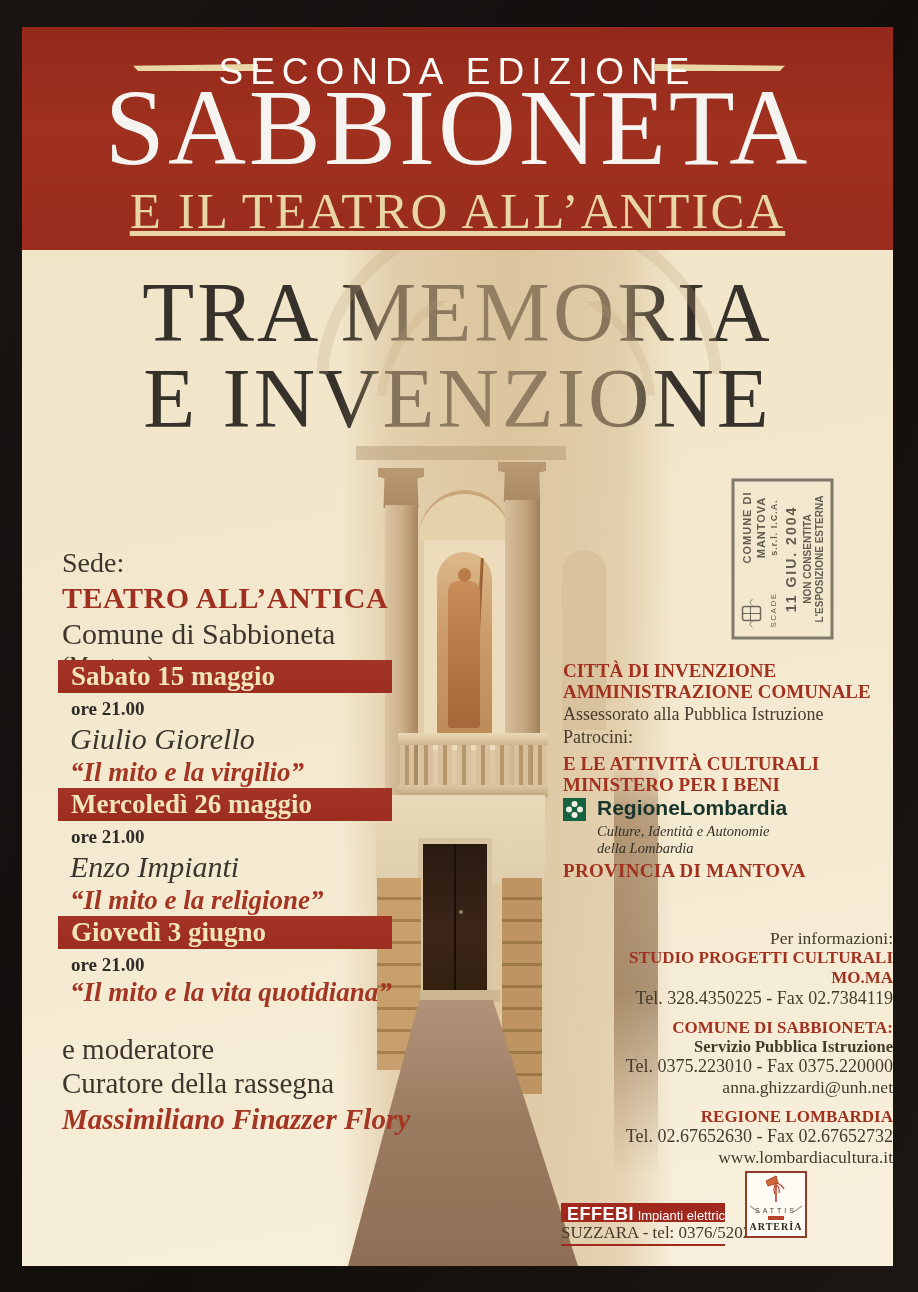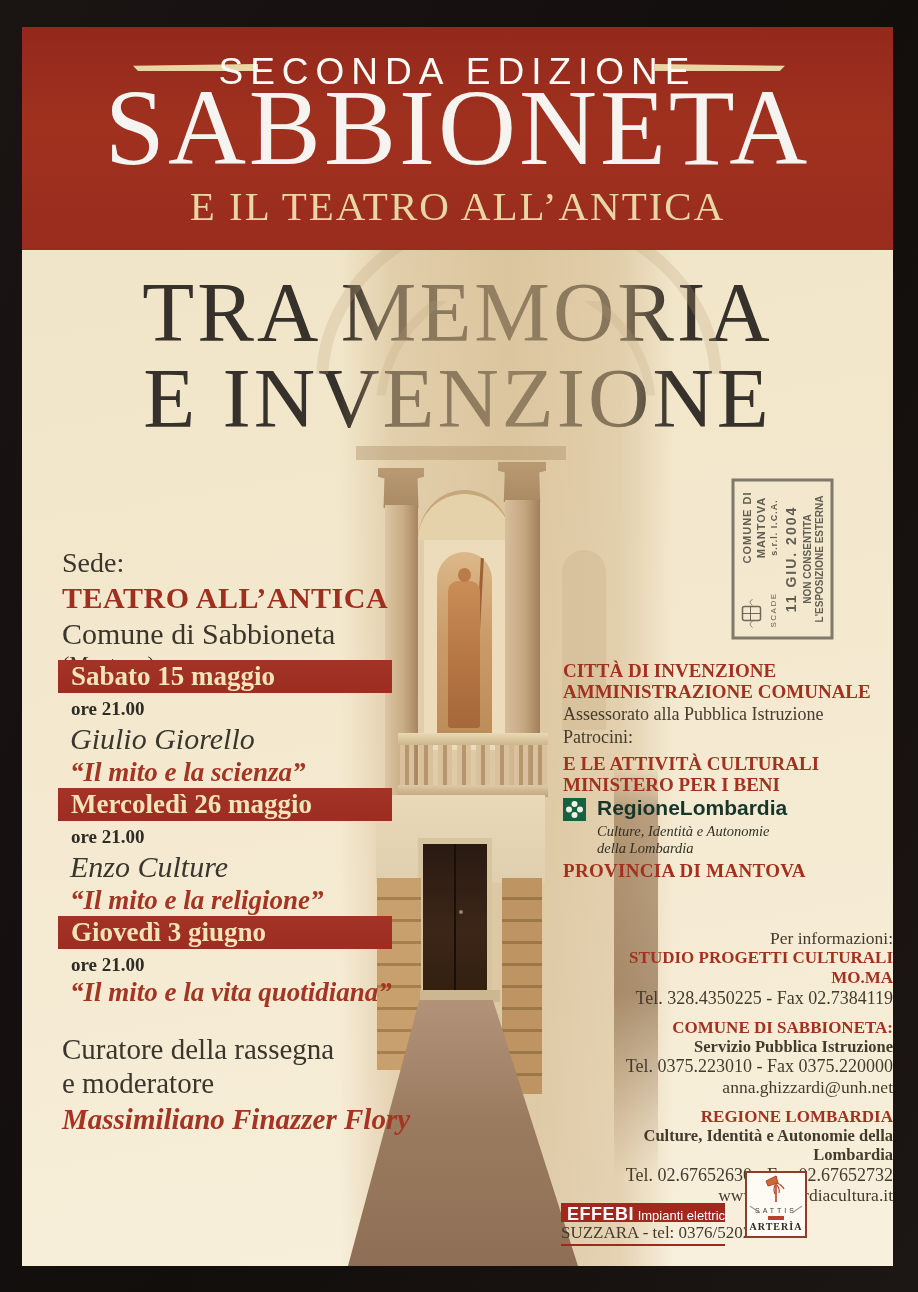--- a/index.html
+++ b/index.html
@@ -15,21 +15,21 @@
   .edition{position:absolute;top:24px;left:0;width:100%;text-align:center;
            font-family:"Liberation Sans",sans-serif;font-weight:normal;font-size:37px;
            letter-spacing:7px;color:#fcfbf7;white-space:nowrap;}
   .ed-line{position:absolute;top:37px;height:7px;background:#e8d7a5;}
   .ed-line.left{left:111px;width:125px;clip-path:polygon(0 25%,100% 0,100% 100%,4% 100%);}
   .ed-line.right{left:633px;width:130px;clip-path:polygon(0 0,100% 25%,96% 100%,0 100%);}
   .title{position:absolute;top:36px;left:0;width:100%;margin:0;text-align:center;
          font-size:108px;font-weight:normal;letter-spacing:3px;line-height:1.2;
          color:#f5f4f0;white-space:nowrap;}
   .subtitle{position:absolute;top:155px;left:0;width:100%;text-align:center;
-            font-size:41px;letter-spacing:2px;color:#e8d7a4;white-space:nowrap;}
+            font-size:51px;letter-spacing:2px;color:#e8d7a4;white-space:nowrap;text-decoration:underline;}
 
   
   .theme{position:absolute;top:243px;left:0;width:100%;text-align:center;
          color:#36312a;font-size:85px;letter-spacing:3px;line-height:1.01;white-space:nowrap;}
 
   
   .photo{position:absolute;left:318px;top:223px;width:334px;height:1016px;
          background:linear-gradient(90deg,rgba(213,186,146,0),rgba(210,182,139,.5) 16%,
                     rgba(206,177,132,.62) 50%,rgba(210,182,139,.5) 84%,rgba(213,186,146,0));}
   .ph{position:absolute;}
@@ -227,37 +227,37 @@
       <div class="sede">Sede:</div>
       <div class="vname">TEATRO ALL’ANTICA</div>
       <div class="town">Comune di Sabbioneta</div>
       <div class="prov">(Mantova)</div>
     </div>
 
     <section class="event" style="top:633px">
       <div class="bar">Sabato 15 maggio</div>
       <div class="time">ore 21.00</div>
       <div class="speaker">Giulio Giorello</div>
-      <div class="talk">“Il mito e la scienza”</div>
+      <div class="talk">“Il mito e la virgilio”</div>
     </section>
     <section class="event" style="top:761px">
       <div class="bar">Mercoledì 26 maggio</div>
       <div class="time">ore 21.00</div>
-      <div class="speaker">Enzo Culture</div>
+      <div class="speaker">Enzo Impianti</div>
       <div class="talk">“Il mito e la religione”</div>
     </section>
     <section class="event" style="top:889px">
       <div class="bar">Giovedì 3 giugno</div>
       <div class="time">ore 21.00</div>
       <div class="talk">“Il mito e la vita quotidiana”</div>
     </section>
 
     <div class="curator">
+      <div>e moderatore</div>
       <div>Curatore della rassegna</div>
-      <div>e moderatore</div>
       <div class="cname">Massimiliano Finazzer Flory</div>
     </div>
 
     <div class="org-citta">
       <div class="red-caps">CITTÀ DI INVENZIONE</div>
       <div class="red-caps">AMMINISTRAZIONE COMUNALE</div>
       <div class="sub">Assessorato alla Pubblica Istruzione</div>
     </div>
     <div class="patrocini">Patrocini:</div>
     <div class="ministero">
@@ -287,21 +287,20 @@
       <div>Per informazioni:</div>
       <div class="red">STUDIO PROGETTI CULTURALI MO.MA</div>
       <div class="plain">Tel. 328.4350225 - Fax 02.7384119</div>
       <div class="gap"></div>
       <div class="red">COMUNE DI SABBIONETA:</div>
       <div class="bold">Servizio Pubblica Istruzione</div>
       <div class="plain">Tel. 0375.223010 - Fax 0375.220000</div>
       <div>anna.ghizzardi@unh.net</div>
       <div class="gap"></div>
       <div class="red">REGIONE LOMBARDIA</div>
-      <div class="bold">Culture, Identità e Autonomie della Lombardia</div>
       <div class="plain">Tel.  02.67652630 - Fax 02.67652732</div>
       <div>www.lombardiacultura.it</div>
     </div>
 
     <div class="effebi-box">
       <span class="fb">EFFEBI</span>
       <span>Impianti elettrici</span>
     </div>
     <div class="effebi-addr">SUZZARA - tel: 0376/520272</div>
     <div class="effebi-rule"></div>

